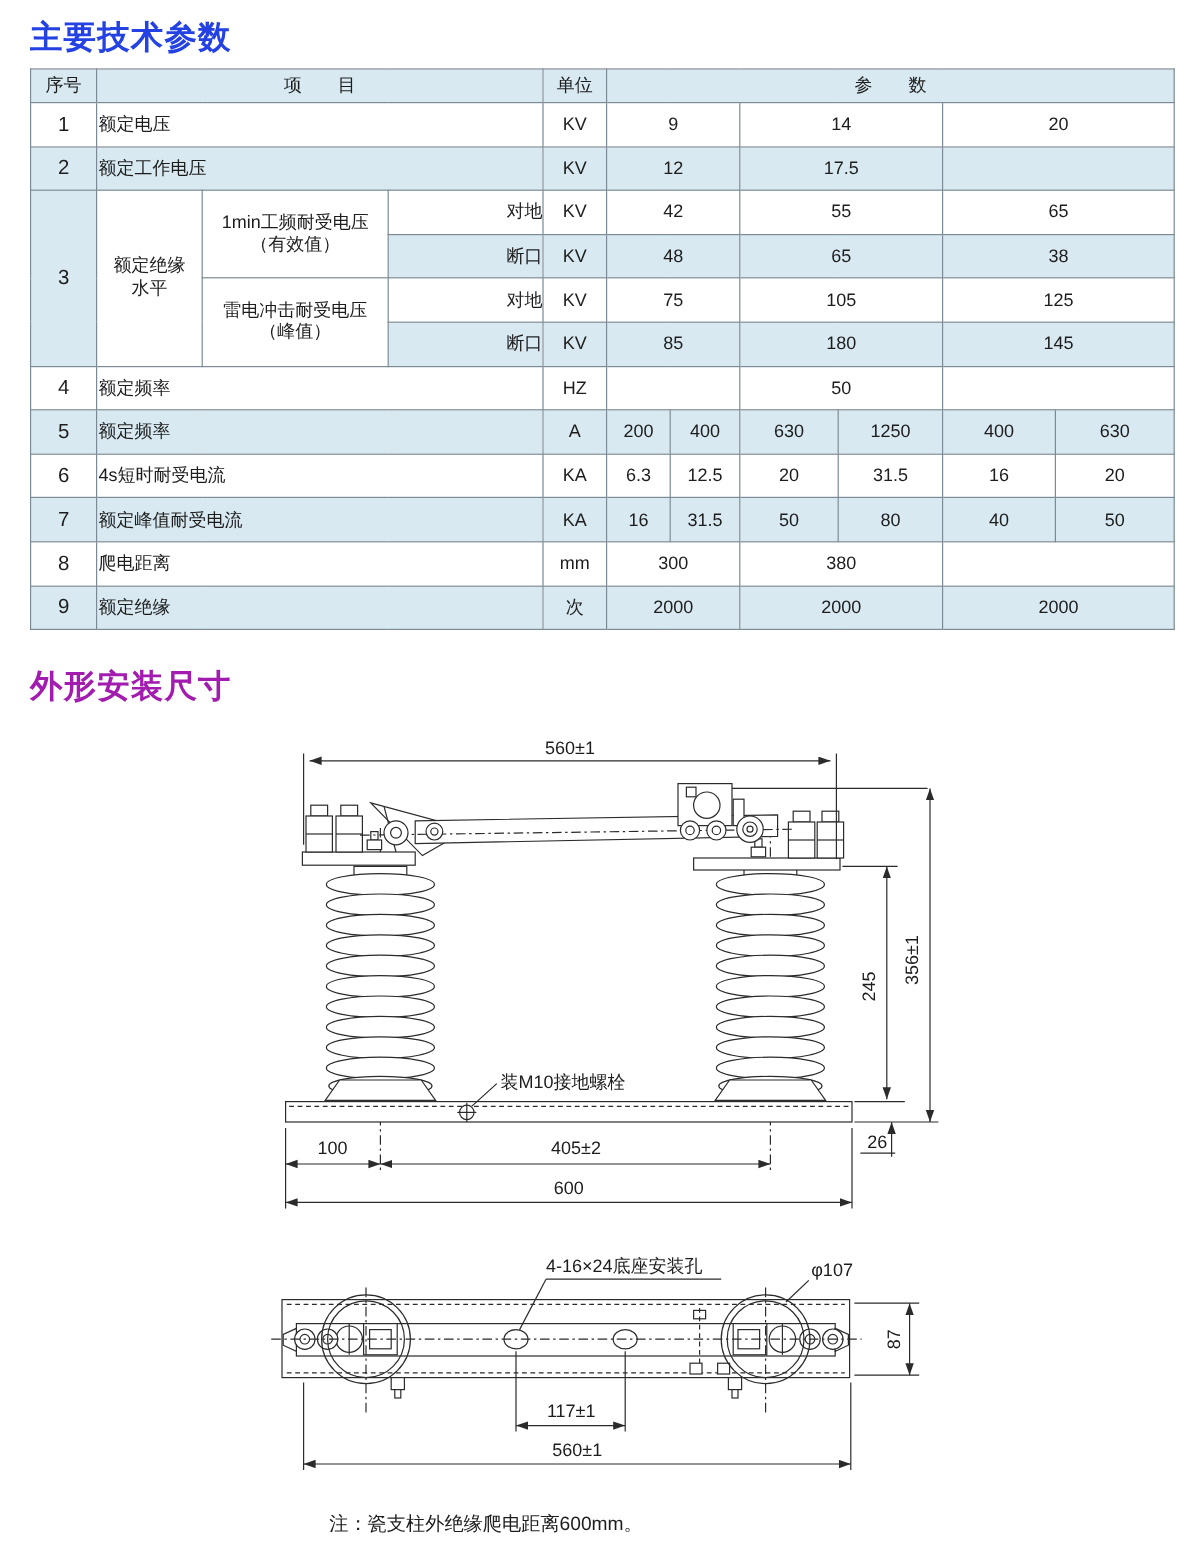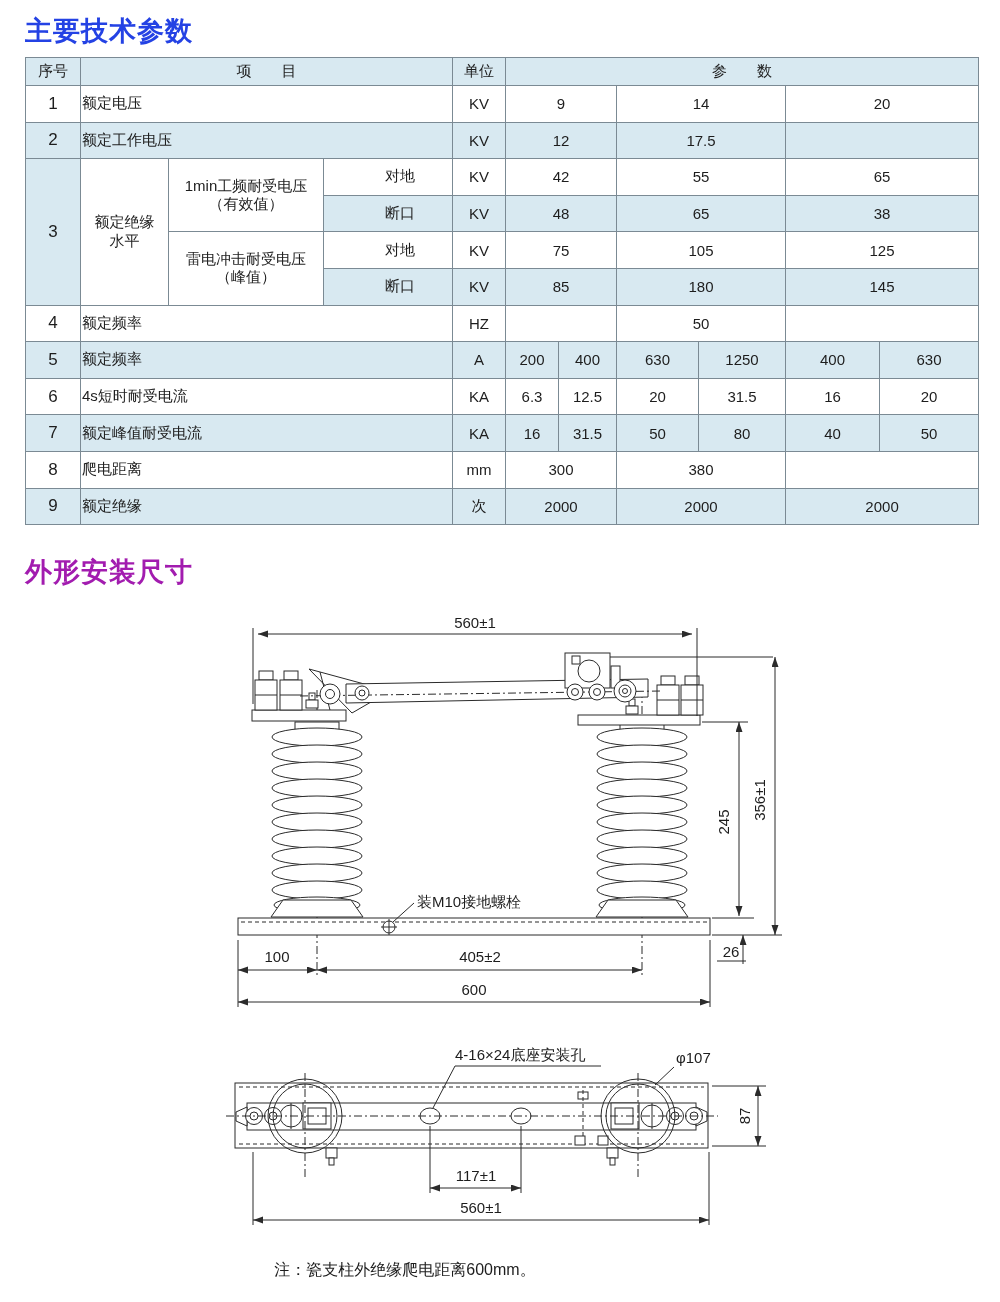--- a/index.html
+++ b/index.html
@@ -7,21 +7,21 @@
   .sec-title{position:absolute;left:25px;font-size:27px;font-weight:bold;letter-spacing:1px;}
   #title1{top:13px;}
   #title2{top:554px;}
   .tbl-wrap{position:absolute;left:25px;top:57px;}
   table{border-collapse:collapse;table-layout:fixed;width:953px;}
   td{border:1px solid #7b8a94;font-size:15px;text-align:center;vertical-align:middle;padding:0;overflow:hidden;}
   tr{height:36.6px;}
   tr.hdr{height:28px;}
   td.num{font-size:17px;}
   td.item{text-align:left;padding-left:1px;}
-  td.cond{text-align:center;padding-left:24px;}
+  td.cond{text-align:right;padding-left:24px;}
   td.pre{white-space:pre-line;line-height:1.25;}
   .bg-b{background:#d8e9f1;}
   .bg-w{background:#ffffff;}
   svg text{font-family:"Liberation Sans",sans-serif;font-size:15px;fill:#1d1d1d;}
   .ln{stroke:#2b2b2b;stroke-width:1;fill:none;}
   .fw{stroke:#2b2b2b;stroke-width:1;fill:#ffffff;}
   .dash{stroke-dasharray:8 3 2 3;}
   .dsh2{stroke-dasharray:4 3;}
   #note{position:absolute;left:0;top:1260px;width:810px;text-align:center;font-size:16px;}
 </style>

